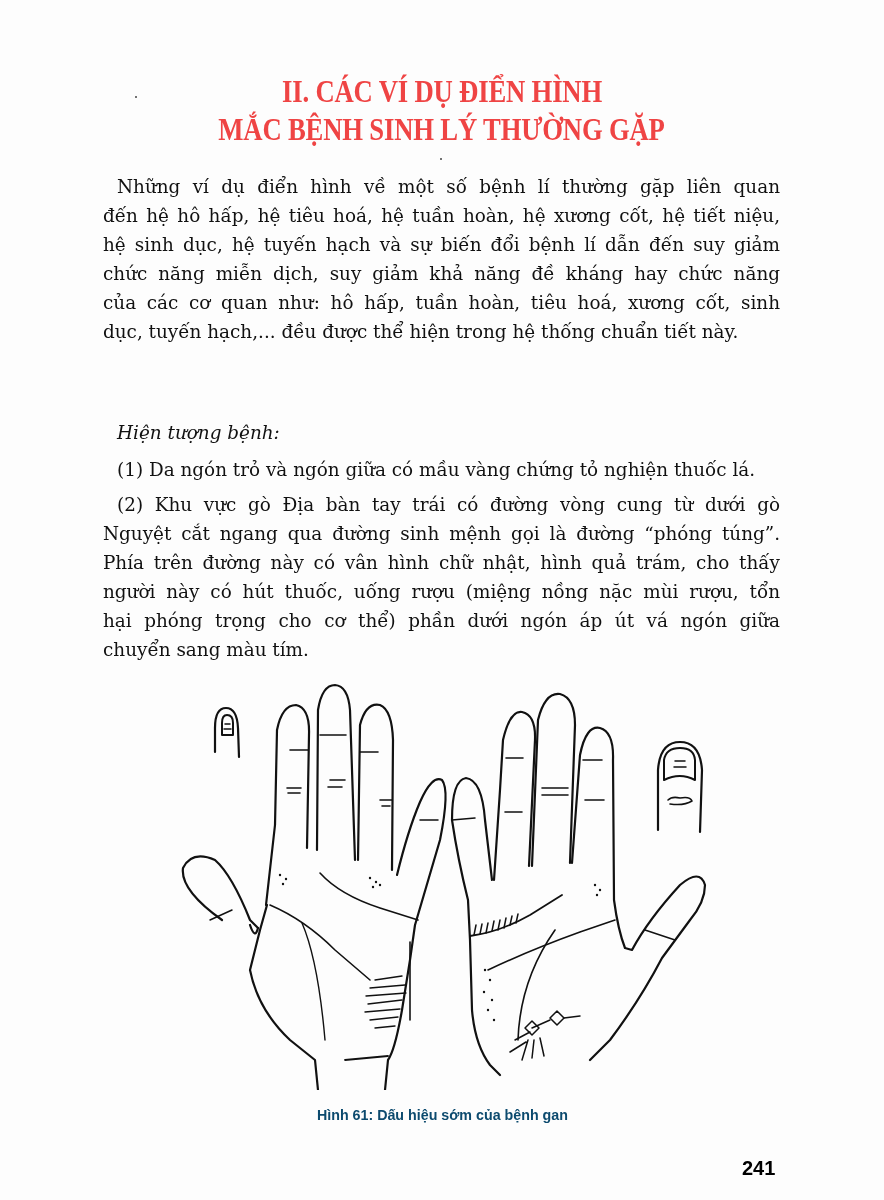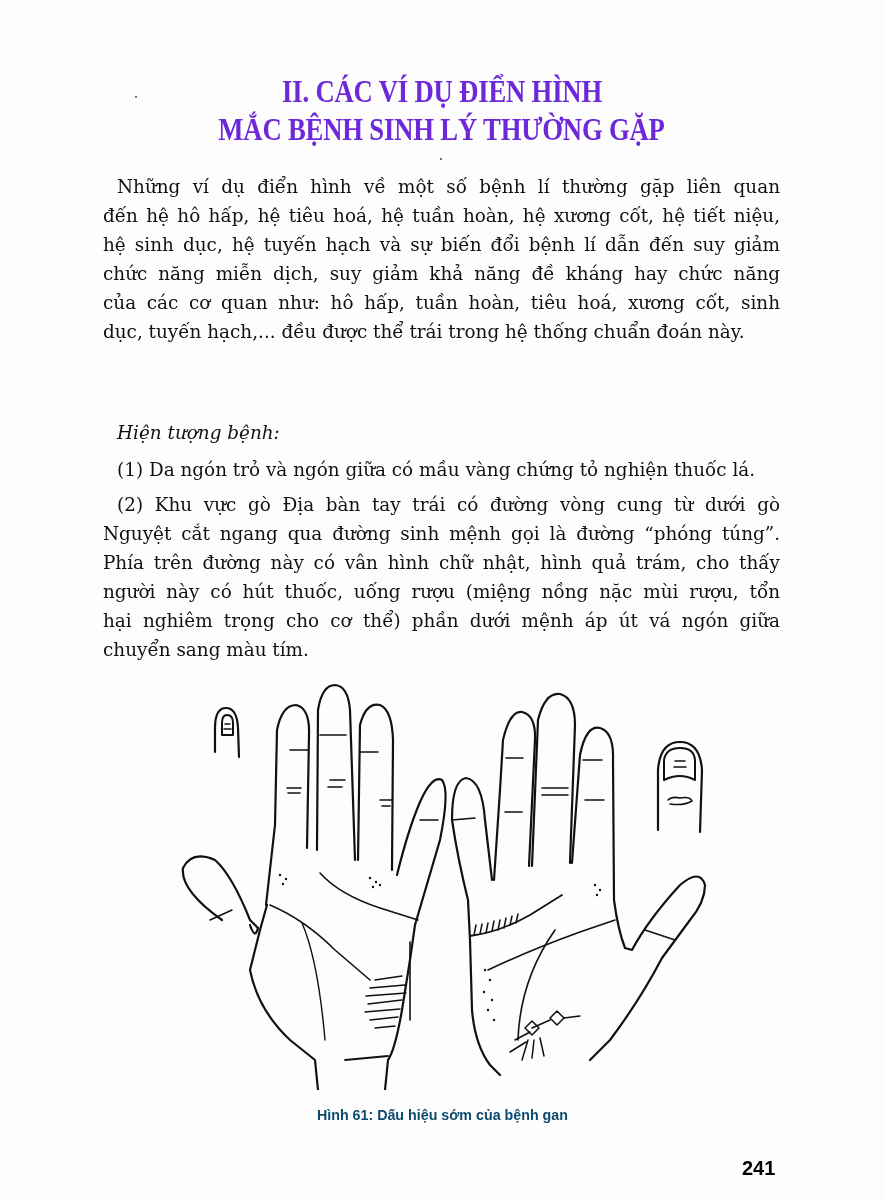--- a/index.html
+++ b/index.html
@@ -1,20 +1,20 @@
 <!DOCTYPE html>
 <html><head>
 <meta charset="utf-8">
 <style>
   html, body { margin: 0; padding: 0; background: #ffffff; }
   body { width: 884px; height: 1200px; position: relative; overflow: hidden; color: #111; }
   .page { position: absolute; left: 0; top: 0; width: 884px; height: 1200px; background: #fdfdfd; }
   .title {
     position: absolute; left: 0; width: 884px; text-align: center;
-    font-family: "Liberation Serif", serif; font-weight: bold; color: #6d28d9;
+    font-family: "Liberation Serif", serif; font-weight: bold; color: #ef4444;
     font-size: 31px; letter-spacing: -0.2px;
   }
   .title .sq { display: inline-block; transform: scaleX(0.86); transform-origin: center; white-space: nowrap; }
   .t1 { top: 74px; }
   .t2 { top: 112px; text-align: center; }
   .stray-dot { position: absolute; width: 2px; height: 2px; background: #444; border-radius: 1px; }
   .body-text {
     position: absolute; left: 103px; width: 677px;
     font-family: "DejaVu Serif", serif; font-size: 18.4px; line-height: 29px; color: #111;
     text-align: justify;
@@ -49,36 +49,36 @@
   <div class="title t2"><span class="sq">MẮC BỆNH SINH LÝ THƯỜNG GẶP</span></div>
   <div class="stray-dot" style="left:135px; top:96px;"></div>
   <div class="stray-dot" style="left:440px; top:158px;"></div>
 
   <div class="body-text" style="top:172px;">
     <span class="line indent">Những ví dụ điển hình về một số bệnh lí thường gặp liên quan</span>
     <span class="line">đến hệ hô hấp, hệ tiêu hoá, hệ tuần hoàn, hệ xương cốt, hệ tiết niệu,</span>
     <span class="line">hệ sinh dục, hệ tuyến hạch và sự biến đổi bệnh lí dẫn đến suy giảm</span>
     <span class="line">chức năng miễn dịch, suy giảm khả năng đề kháng hay chức năng</span>
     <span class="line">của các cơ quan như: hô hấp, tuần hoàn, tiêu hoá, xương cốt, sinh</span>
-    <span class="line last">dục, tuyến hạch,... đều được thể trái trong hệ thống chuẩn đoán này.</span>
+    <span class="line last">dục, tuyến hạch,... đều được thể hiện trong hệ thống chuẩn tiết này.</span>
   </div>
 
 
   <div class="subhead" style="top:418px;">Hiện tượng bệnh:</div>
 
   <div class="body-text" style="top:455px;">
     <span class="line last indent">(1) Da ngón trỏ và ngón giữa có mầu vàng chứng tỏ nghiện thuốc lá.</span>
   </div>
 
   <div class="body-text" style="top:490px;">
     <span class="line indent">(2) Khu vực gò Địa bàn tay trái có đường vòng cung từ dưới gò</span>
     <span class="line">Nguyệt cắt ngang qua đường sinh mệnh gọi là đường “phóng túng”.</span>
     <span class="line">Phía trên đường này có vân hình chữ nhật, hình quả trám, cho thấy</span>
     <span class="line">người này có hút thuốc, uống rượu (miệng nồng nặc mùi rượu, tổn</span>
-    <span class="line">hại nghiêm trọng cho cơ thể) phần dưới mệnh áp út vá ngón giữa</span>
+    <span class="line">hại phóng trọng cho cơ thể) phần dưới ngón áp út vá ngón giữa</span>
     <span class="line last">chuyển sang màu tím.</span>
   </div>
 
   <div class="figure">
     <svg width="560" height="410" viewBox="0 0 560 410" fill="none" stroke="#111" stroke-width="2.2" stroke-linecap="round" stroke-linejoin="round">
 
       <g>
         <path d="M45 72 L45 48 Q45 28 56 28 Q67 28 68 48 L69 77"></path>
         <path d="M52 55 L52 43 Q52 35 57 35 Q63 35 63 43 L63 55 Z" stroke-width="2"></path>
         <path d="M55 44 L60 44 M54 49 L61 49" stroke-width="1.5"></path>

